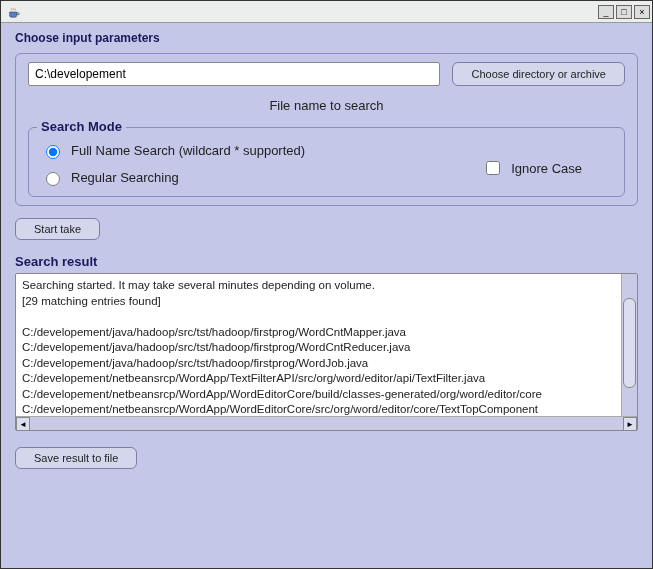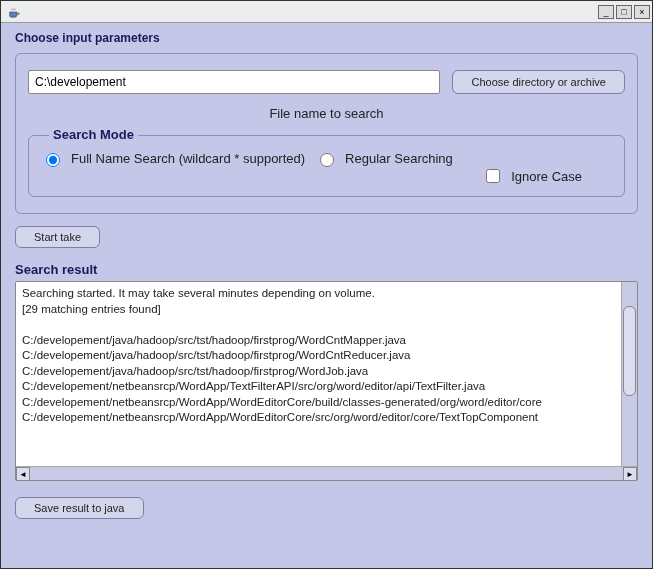--- a/index.html
+++ b/index.html
@@ -35,21 +35,21 @@
 }
 .section-title {
   font-weight: bold;
   font-size: 12px;
   color: #1a1a5a;
   margin-bottom: 8px;
 }
 .panel {
   border: 1px solid #8a8dc0;
   border-radius: 6px;
-  padding: 16px 12px;
+  padding: 8px 12px;
   background: #c4c7e8;
   margin-bottom: 12px;
 }
 .row1 {
   display: flex;
   gap: 12px;
   margin-bottom: 12px;
 }
 .dir-input {
   flex: 1;
@@ -89,54 +89,54 @@
 .search-mode-panel {
   border: 1px solid #8a8dc0;
   border-radius: 6px;
   padding: 0 12px 10px 12px;
   position: relative;
   margin-top: 14px;
 }
 .search-mode-panel .group-title {
   position: absolute;
   top: -9px;
-  left: 20px;
+  left: 8px;
   background: #c4c7e8;
   padding: 0 4px;
   font-weight: bold;
   font-size: 13px;
   color: #1a1a5a;
 }
 .mode-row {
   display: flex;
   align-items: flex-start;
   justify-content: space-between;
   padding-top: 14px;
 }
-.radio-group { display: flex; flex-direction: row; gap: 10px; }
+.radio-group { display: flex; flex-direction: column; gap: 10px; }
 .radio-item, .check-item {
   display: flex; align-items: center; gap: 8px;
   font-size: 13px; color: #222;
 }
 .radio-item input, .check-item input {
   width: 14px; height: 14px; cursor: pointer;
 }
 .check-item { margin-top: 16px; margin-right: 30px; justify-content: center; }
 .start-row { margin: 6px 0 14px 0; }
 .result-header {
   font-weight: bold;
   font-size: 13px;
   color: #1a1a5a;
   margin-bottom: 4px;
 }
 .result-box {
   position: relative;
   border: 1px solid #888;
   background: #fff;
-  height: 200px;
+  height: 158px;
   border-radius: 2px;
 }
 .result-text {
   position: absolute;
   left: 0; top: 0; right: 16px; bottom: 14px;
   padding: 4px 6px;
   font-size: 11.5px;
   color: #222;
   overflow: hidden;
   white-space: nowrap;
@@ -241,16 +241,16 @@
       <div class="vscroll">
         <div class="vscroll-thumb"></div>
       </div>
       <div class="hscroll">
         <div class="hscroll-btn">◄</div>
         <div class="hscroll-btn">►</div>
       </div>
     </div>
 
     <div class="save-row">
-      <button class="btn">Save result to java</button>
+      <button class="btn">Save result to file</button>
     </div>
   </div>
 </div>
 
 </body></html>

